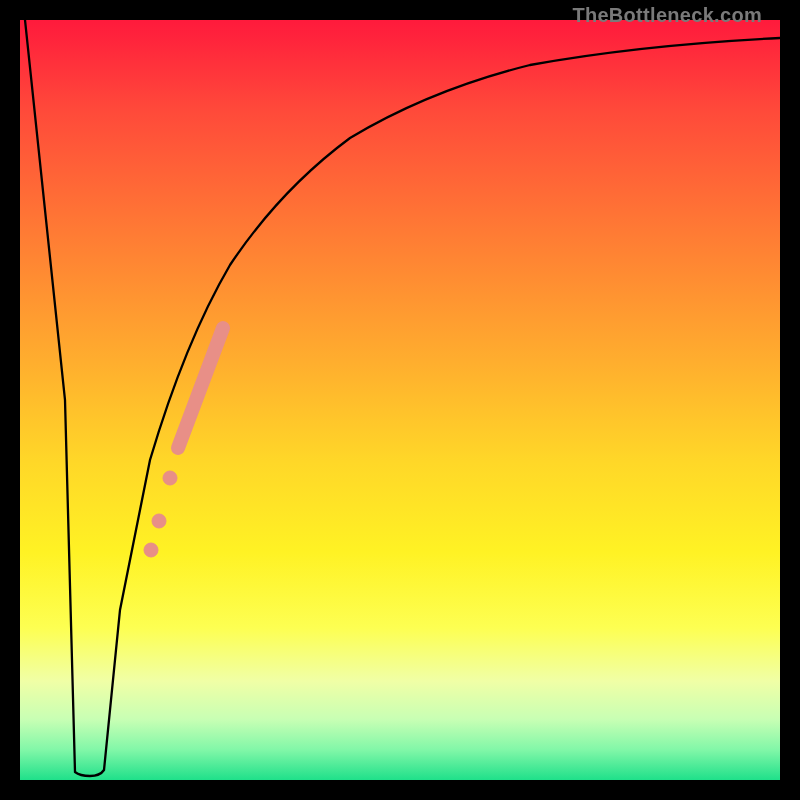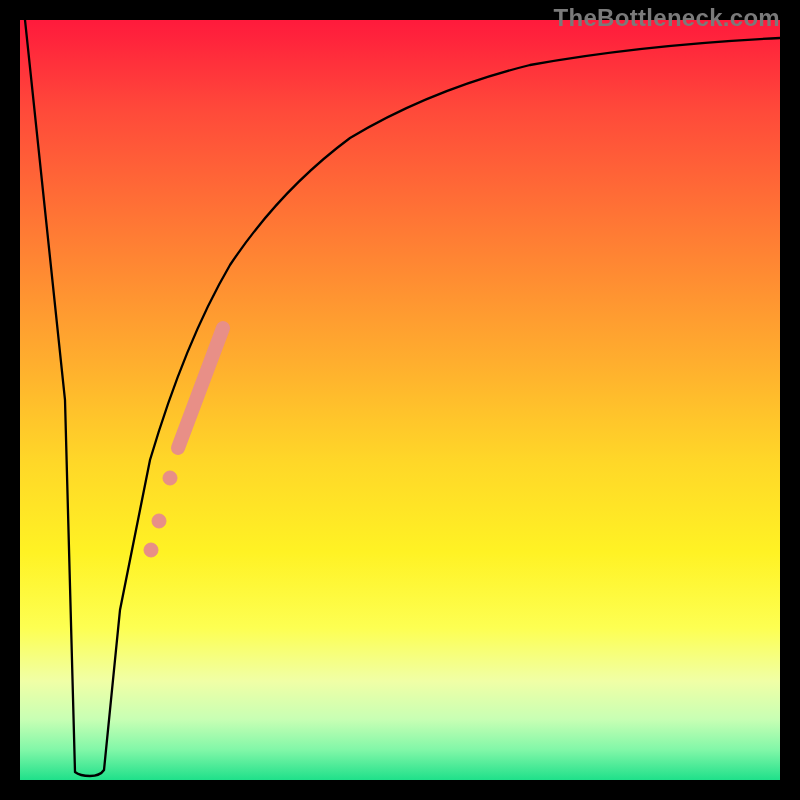--- a/index.html
+++ b/index.html
@@ -58,23 +58,23 @@
   .dotline {
     stroke-width: 14;
     stroke-linecap: round;
   }
   .dot {
     r: 7;
   }
   .watermark {
     position: absolute;
     top: 4px;
-    right: 20px;
+    right: 38px;
     font-family: Arial, Helvetica, sans-serif;
-    font-size: 24px;
+    font-size: 20px;
     font-weight: 600;
     color: #7a7a7a;
     letter-spacing: 0.3px;
     user-select: none;
   }
 </style>
 </head>
 <body>
 
 <div class="frame">

